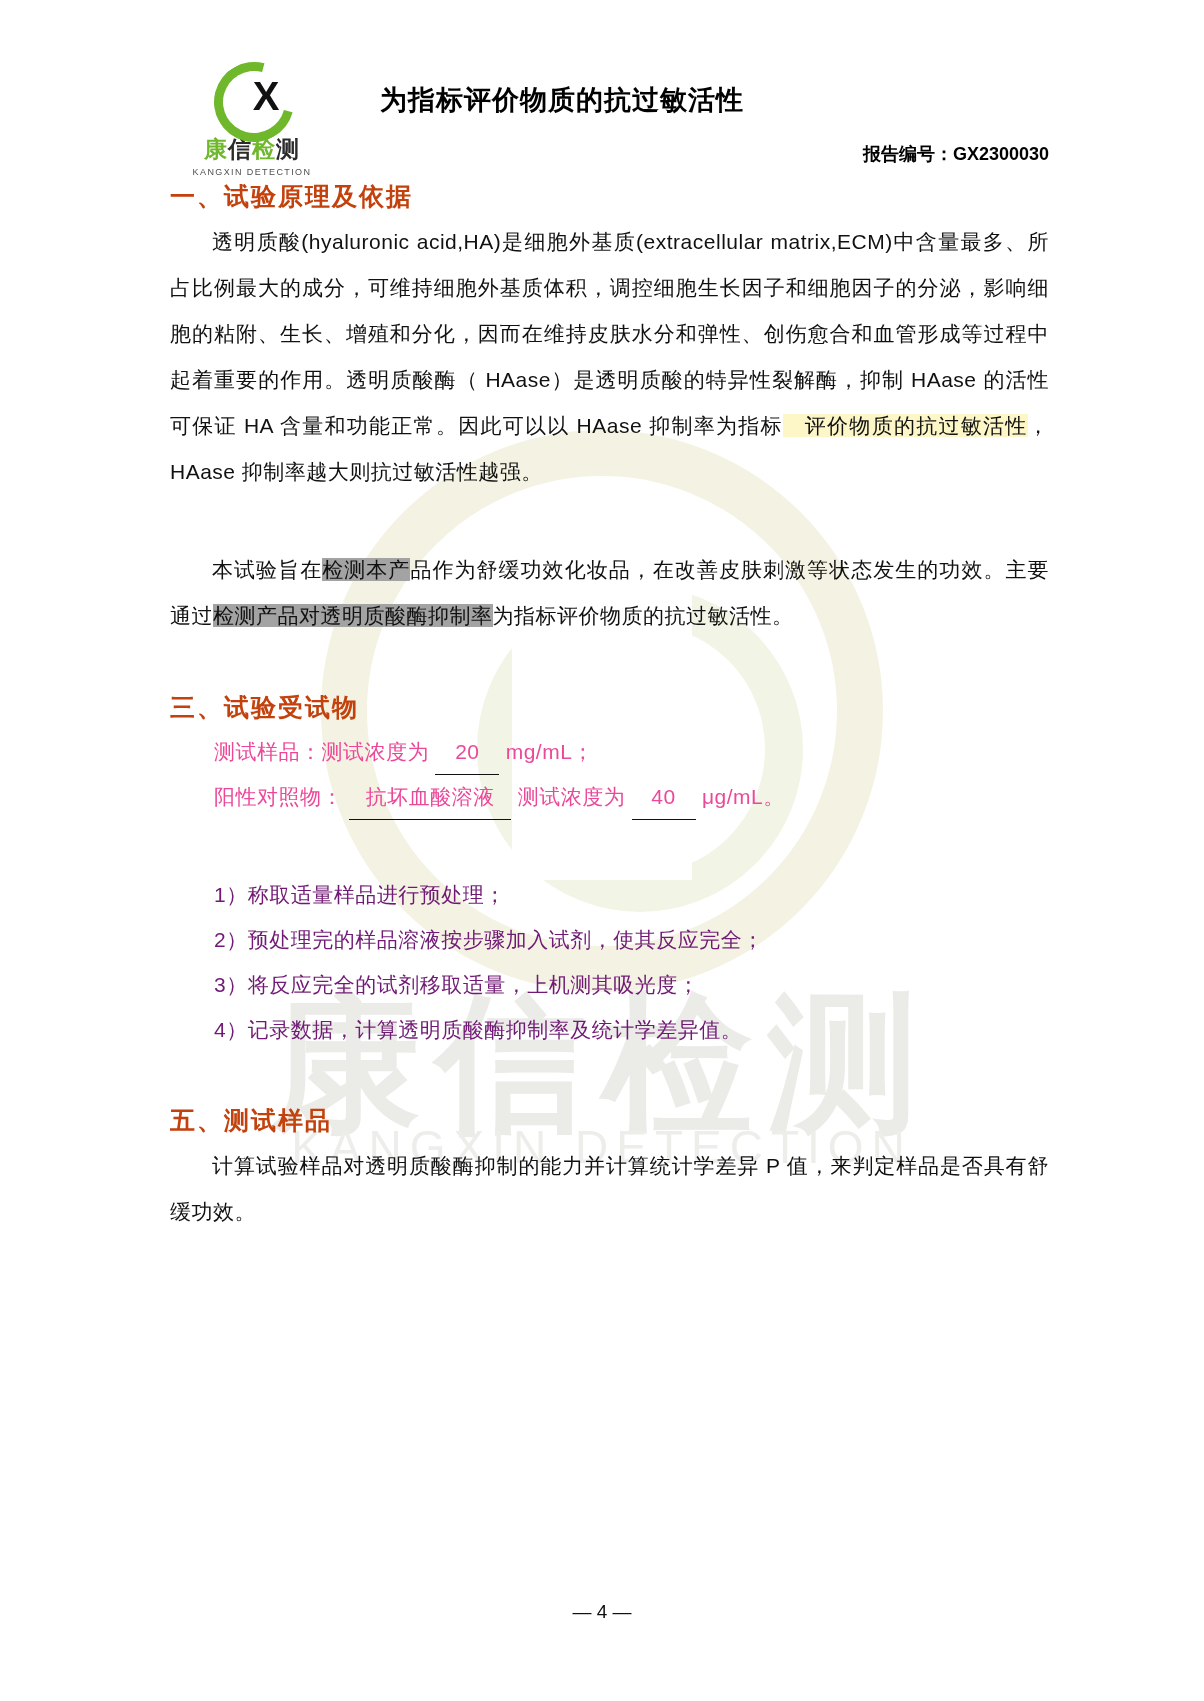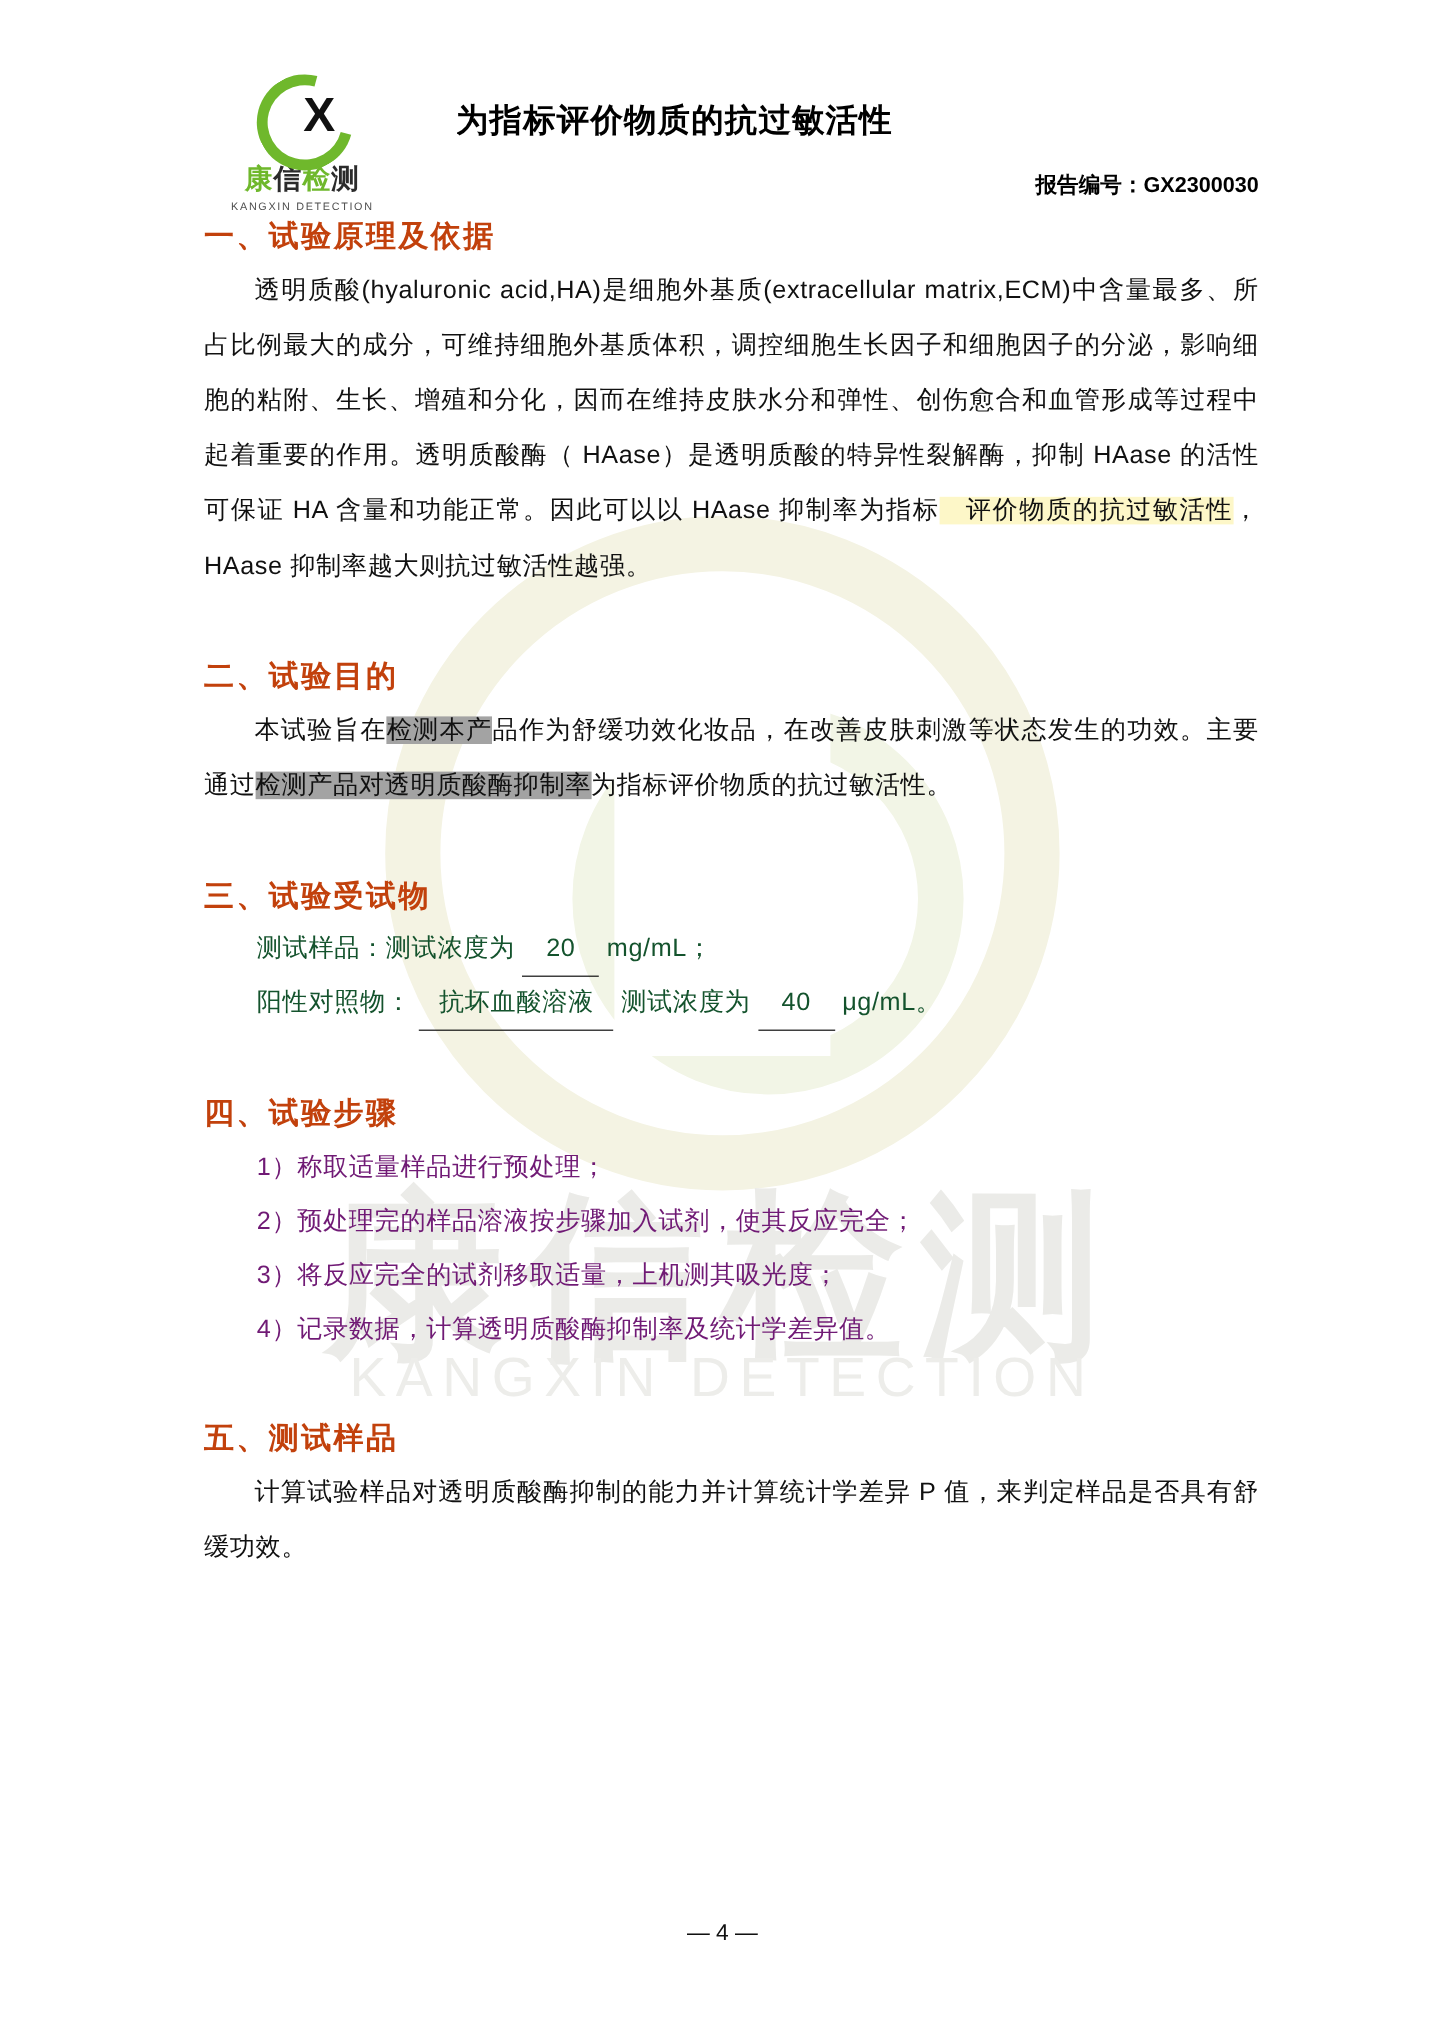--- a/index.html
+++ b/index.html
@@ -205,21 +205,21 @@
   .hl-soft {
     background: #a3a3a3;
   }
 
   .line-item {
     font-family: "Liberation Sans", "DejaVu Sans", sans-serif;
     font-size: 21px;
     line-height: 44px;
     margin: 0;
     padding-left: 44px;
-    color: #14532d;
+    color: #ec4899;
     letter-spacing: 0.5px;
   }
   .blank {
     display: inline-block;
     min-width: 52px;
     text-align: center;
     border-bottom: 1.5px solid #111;
     padding: 0 6px;
   }
   .blank-wide {
@@ -285,42 +285,40 @@
         <span>报告编号：</span><span>GX2300030</span>
       </div>
     </div>
 
     <div class="sec">
       <h2 class="section-title">一、试验原理及依据</h2>
       <p class="body-text"><span>透明质酸(hyaluronic acid,HA)是细胞外基质(extracellular matrix,ECM)中含量最多、所占比例最大的成分，可维持细胞外基质体积，调控细胞生长因子和细胞因子的分泌，影响细胞的粘附、生长、增殖和分化，因而在维持皮肤水分和弹性、创伤愈合和血管形成等过程中起着重要的作用。透明质酸酶（ HAase）是透明质酸的特异性裂解酶，抑制 HAase 的活性可保证 HA 含量和功能正常。因此可以以 HAase 抑制率为指标</span><span class="hl-yellow">评价物质的抗过敏活性</span><span>，HAase 抑制率越大则抗过敏活性越强。</span></p>
     </div>
 
     <div class="sec sec-gap-lg">
-      <h2 class="section-title">二、试验目的</h2>
       <p class="body-text"><span>本试验旨在</span><span class="hl-soft">检测本产</span><span>品作为舒缓功效化妆品，在改善皮肤刺激等状态发生的功效。主要通过</span><span class="hl-soft">检测产品对透明质酸酶抑制率</span><span>为指标评价物质的抗过敏活性。</span></p>
     </div>
 
     <div class="sec sec-gap-lg">
       <h2 class="section-title">三、试验受试物</h2>
       <p class="line-item">
         <span>测试样品：测试浓度为</span>
         <span class="blank">20</span>
         <span>mg/mL；</span>
       </p>
       <p class="line-item">
         <span>阳性对照物：</span>
         <span class="blank-wide">抗坏血酸溶液</span>
         <span>测试浓度为</span>
         <span class="blank">40</span>
         <span>μg/mL。</span>
       </p>
     </div>
 
     <div class="sec sec-gap-lg">
-      <h2 class="section-title">四、试验步骤</h2>
       <ol class="steps">
         <li>1）称取适量样品进行预处理；</li>
         <li>2）预处理完的样品溶液按步骤加入试剂，使其反应完全；</li>
         <li>3）将反应完全的试剂移取适量，上机测其吸光度；</li>
         <li>4）记录数据，计算透明质酸酶抑制率及统计学差异值。</li>
       </ol>
     </div>
 
     <div class="sec sec-gap-lg">
       <h2 class="section-title">五、测试样品</h2>

